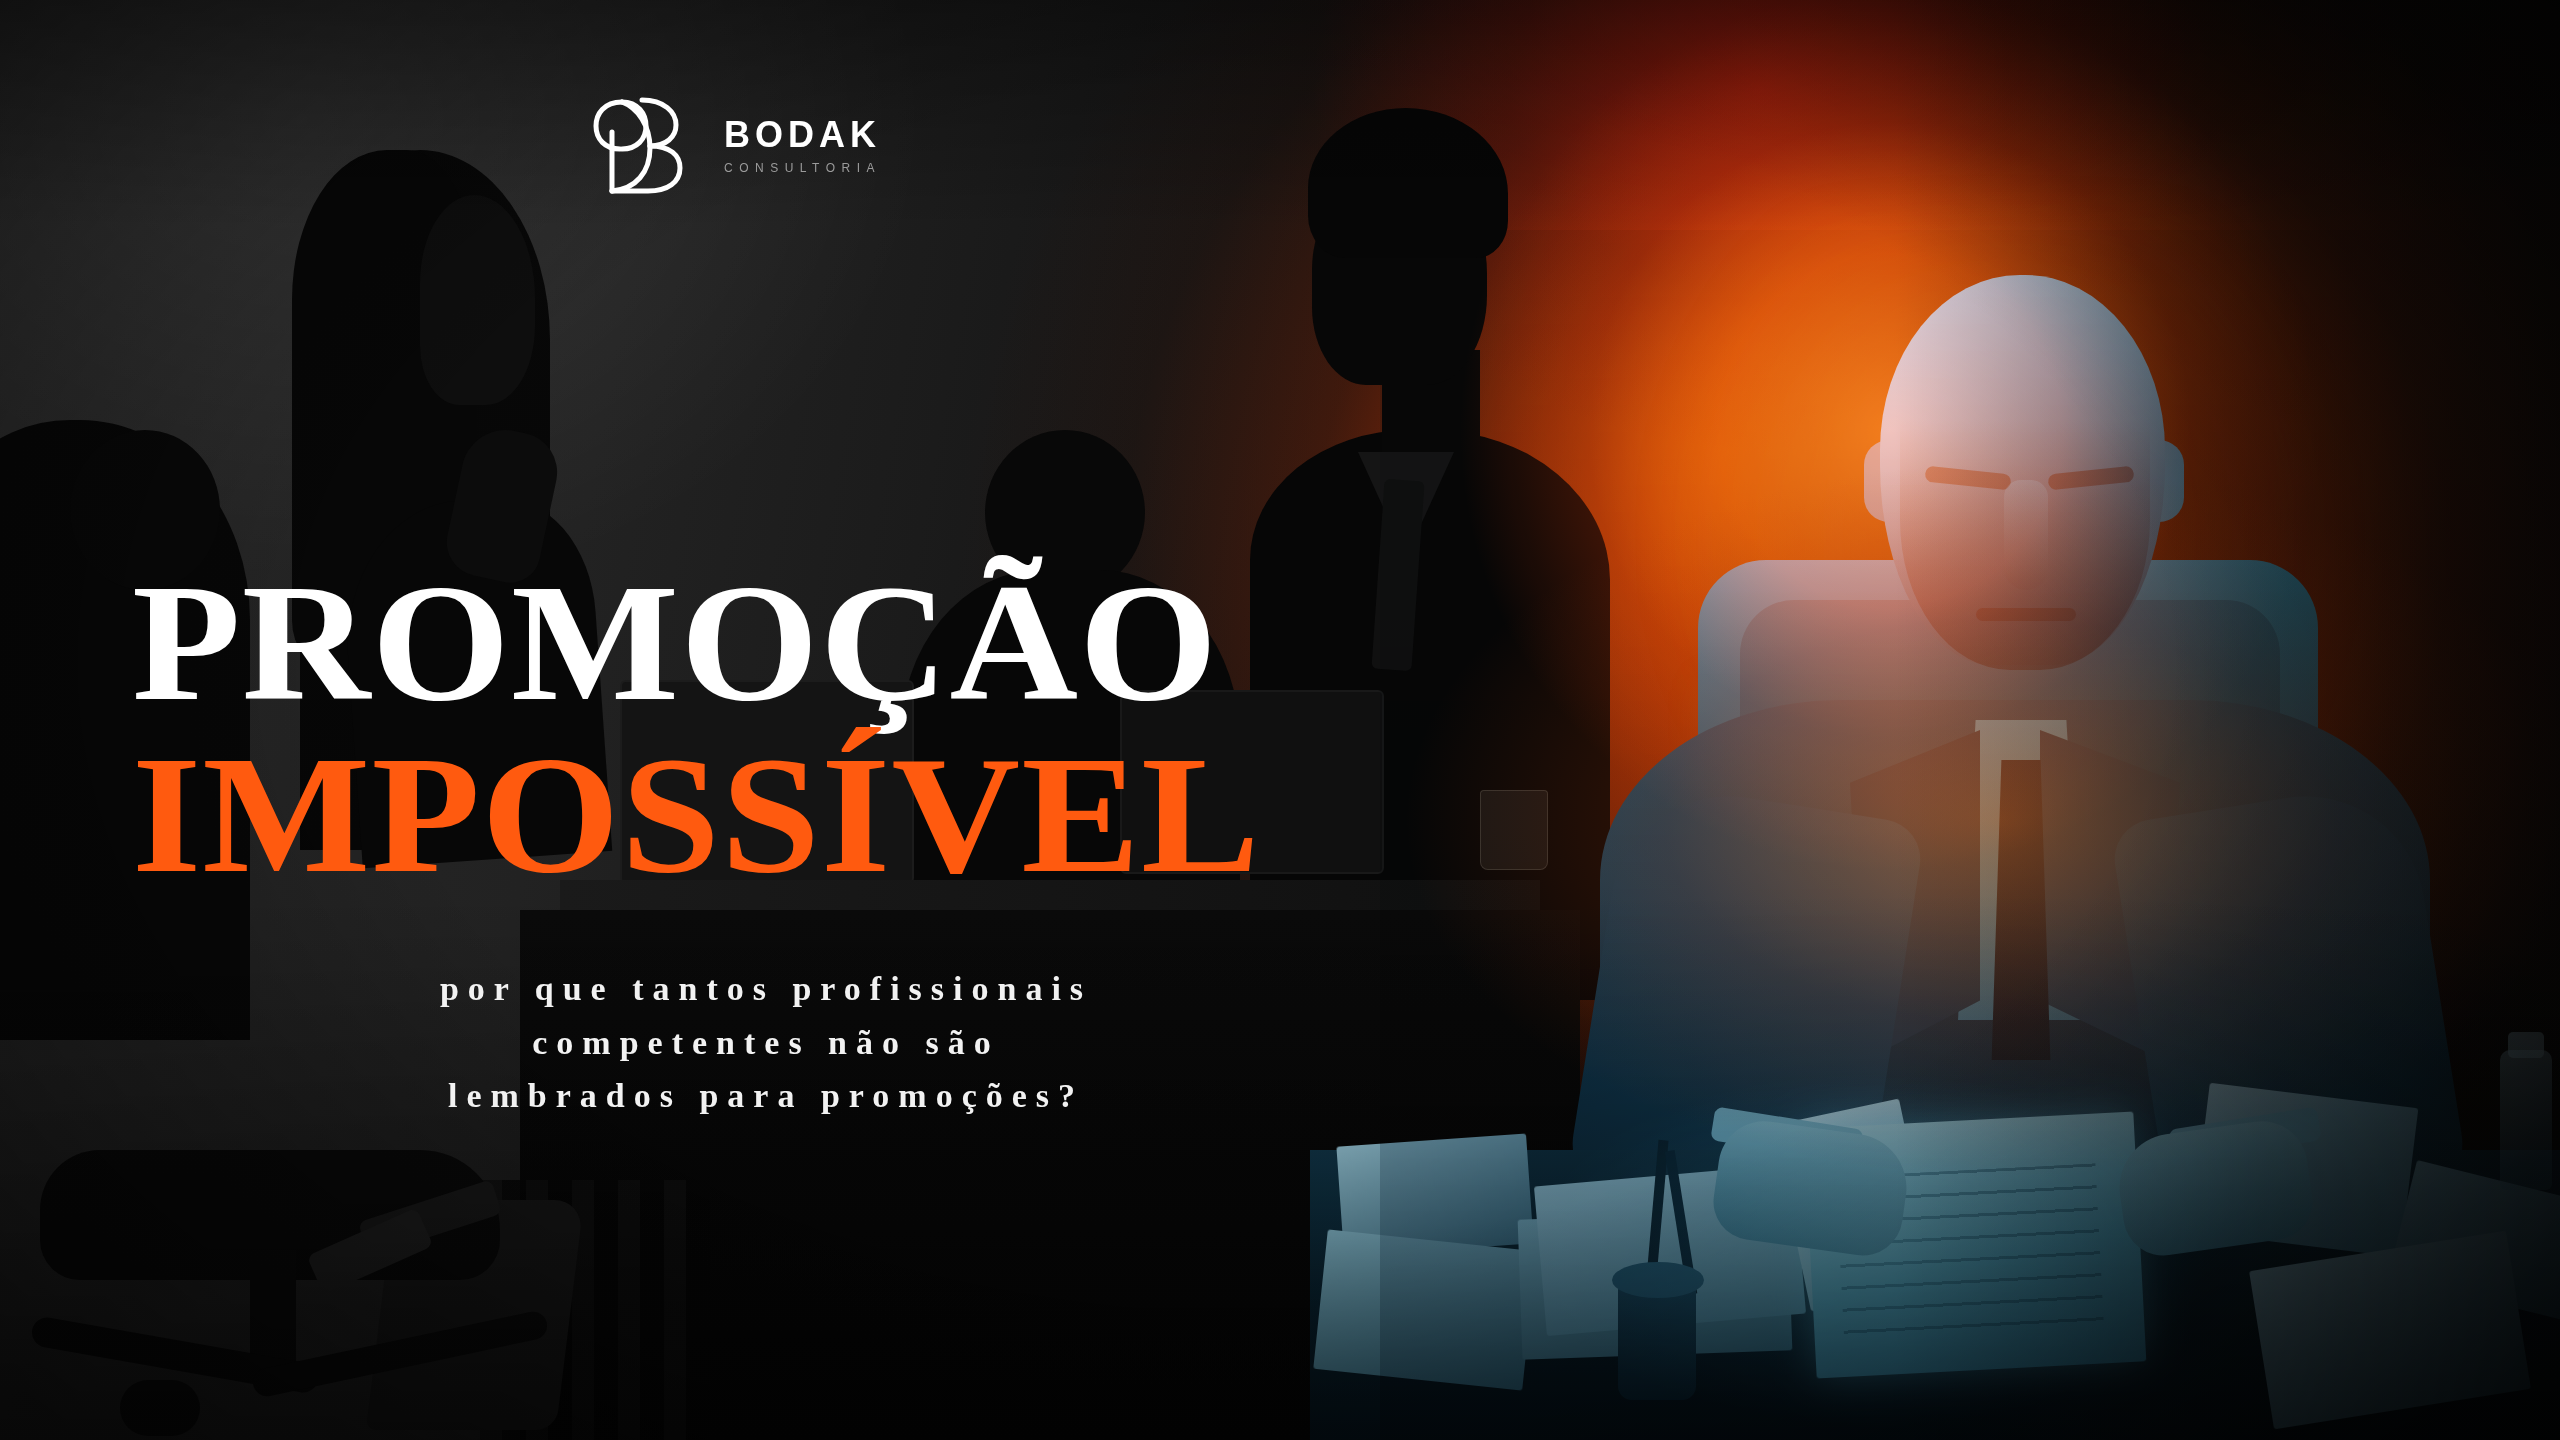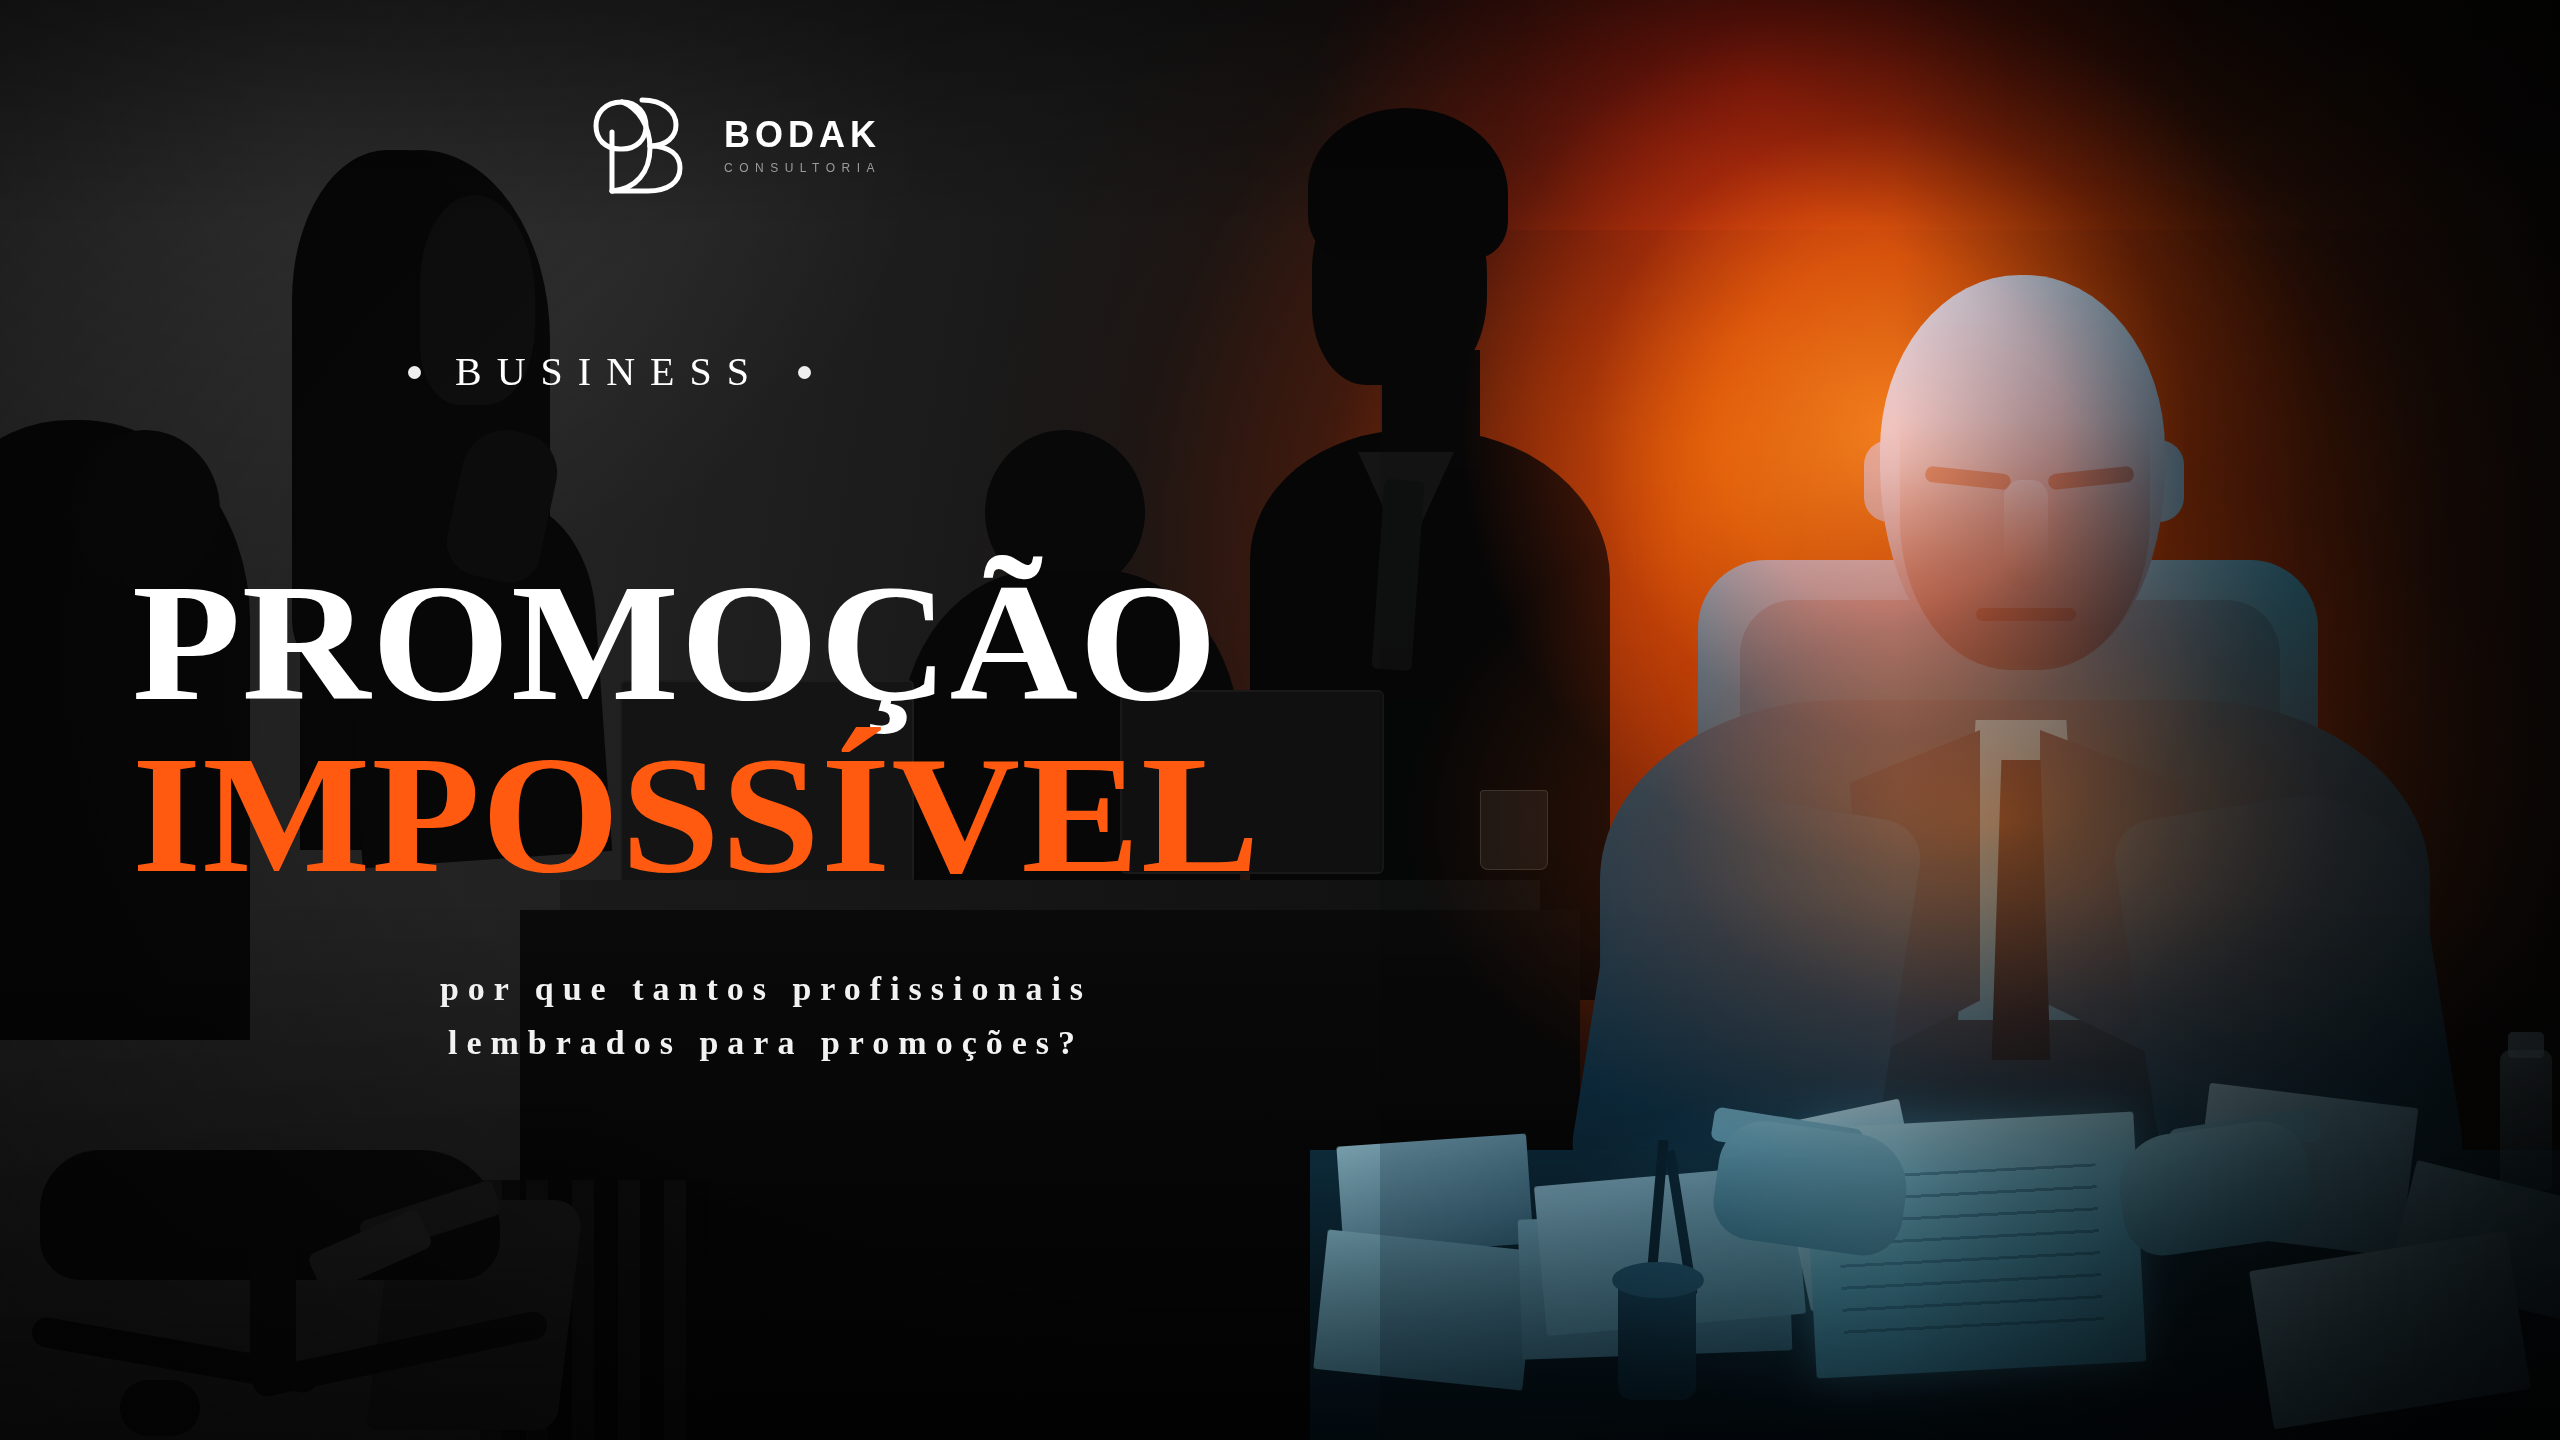--- a/index.html
+++ b/index.html
@@ -618,30 +618,26 @@
         <path d="M58 54 C78 54 88 63 88 76 C88 90 76 99 56 99 L20 99" stroke="#ffffff" stroke-width="5" fill="none" stroke-linecap="round"></path>
         <path d="M20 99 L20 40" stroke="#ffffff" stroke-width="5" stroke-linecap="round"></path>
         <path d="M20 99 C44 97 58 80 58 56 C58 34 46 16 30 10" stroke="#ffffff" stroke-width="5" fill="none" stroke-linecap="round"></path>
       </svg>
       <div class="logo-words">
         <div class="logo-name">BODAK</div>
         <div class="logo-sub">CONSULTORIA</div>
       </div>
     </div>
 
-    <div class="eyebrow">
-      <span class="dot"></span>
-      <span class="eyebrow-text">BUSINESS</span>
-      <span class="dot"></span>
-    </div>
 
     <h1 class="headline">
       <span class="h-line1">PROMOÇÃO</span>
       <span class="h-line2" id="accentLine" style="color: rgb(255, 90, 15);">IMPOSSÍVEL</span>
     </h1>
 
     <div class="subtitle">
       <span class="sub-line">por que tantos profissionais</span>
+      <span class="sub-line">competentes não são</span>
       <span class="sub-line">lembrados para promoções?</span>
     </div>
 
   </div>
 </div>
 
 </body></html>

